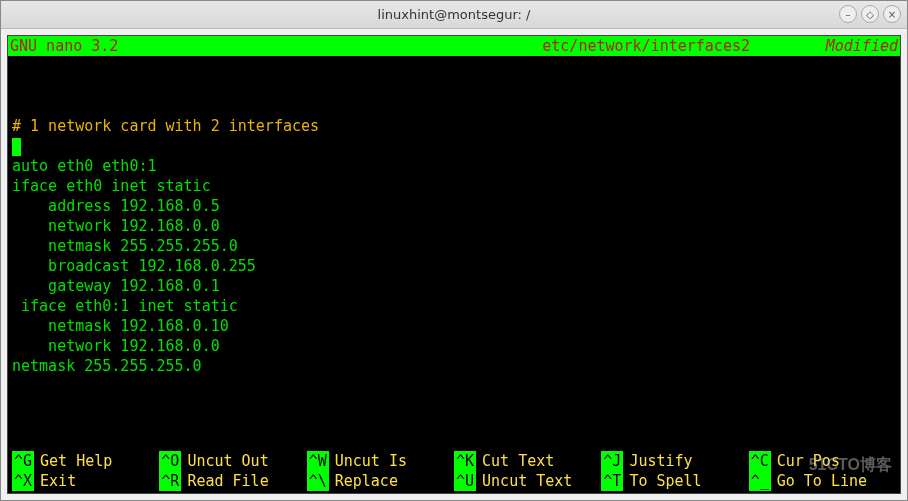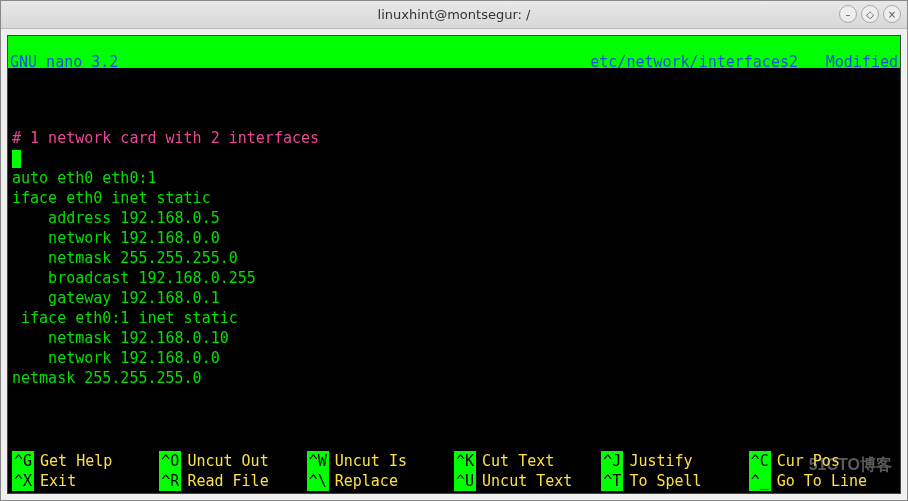--- a/index.html
+++ b/index.html
@@ -60,36 +60,37 @@
   font-size: 15px;
   line-height: 20px;
   color: #00d000;
   overflow: hidden;
   display: flex;
   flex-direction: column;
   position: relative;
 }
 .nano-header {
   background: #00ff00;
-  color: #1d4ed8;
+  color: #b91c1c;
   display: flex;
   height: 20px;
-  padding: 16px 2px;
+  padding: 0 2px;
+  gap: 48px;
 }
 .nano-header .left { width: 200px; }
 .nano-header .mid { flex: 1; text-align: right; }
-.nano-header .right { width: 100px; text-align: right; }
+.nano-header .right { width: 100px; text-align: right; font-style: italic; }
 .editor {
   flex: 1;
   padding: 0 4px;
   white-space: pre;
   color: #00e000;
   overflow: hidden;
 }
-.comment { color: #ec4899; }
+.comment { color: #eab308; }
 .cursor {
   display: inline-block;
   width: 9px;
   height: 18px;
   background: #00ff00;
   vertical-align: bottom;
 }
 .shortcuts {
   display: grid;
   grid-template-columns: repeat(6, 1fr);

